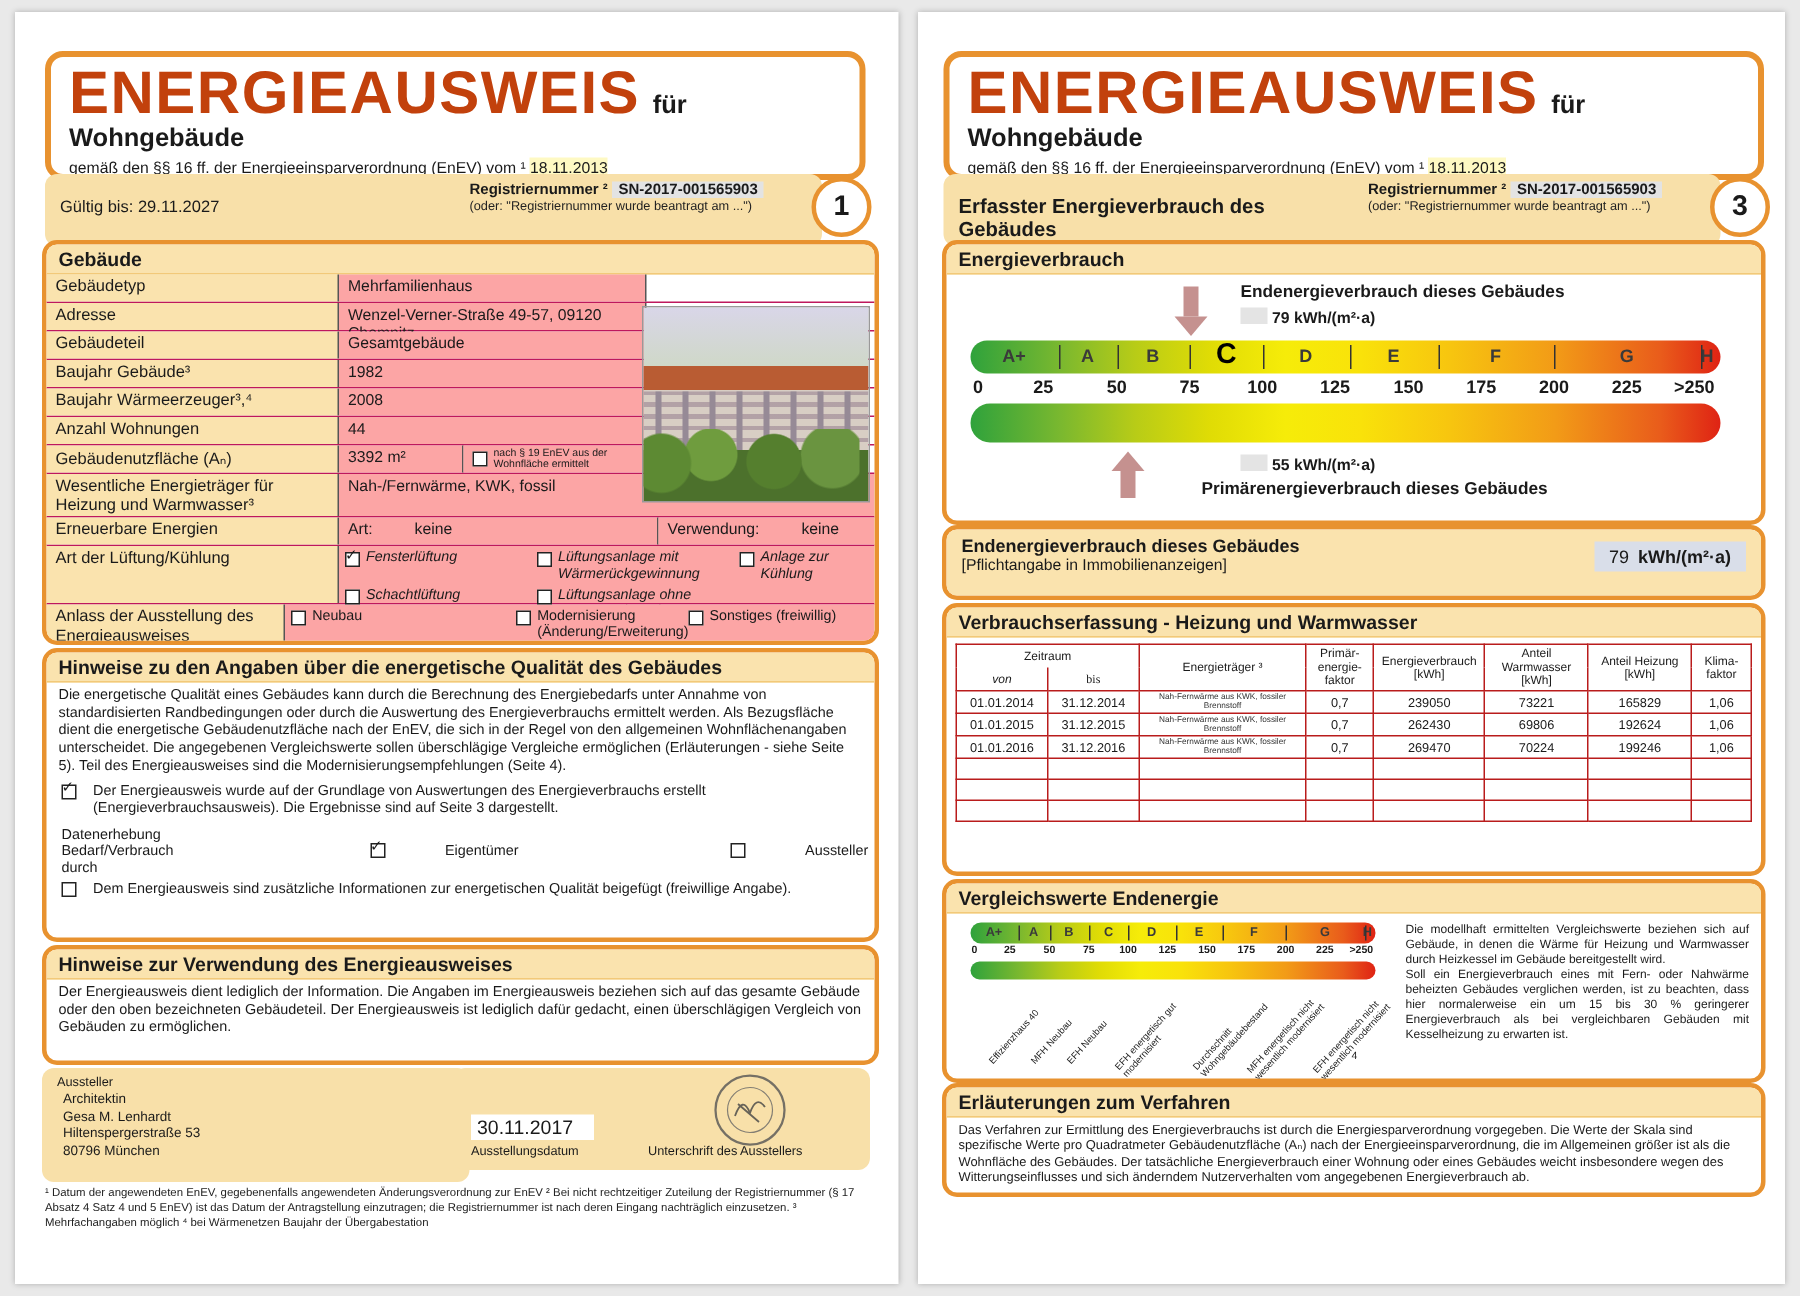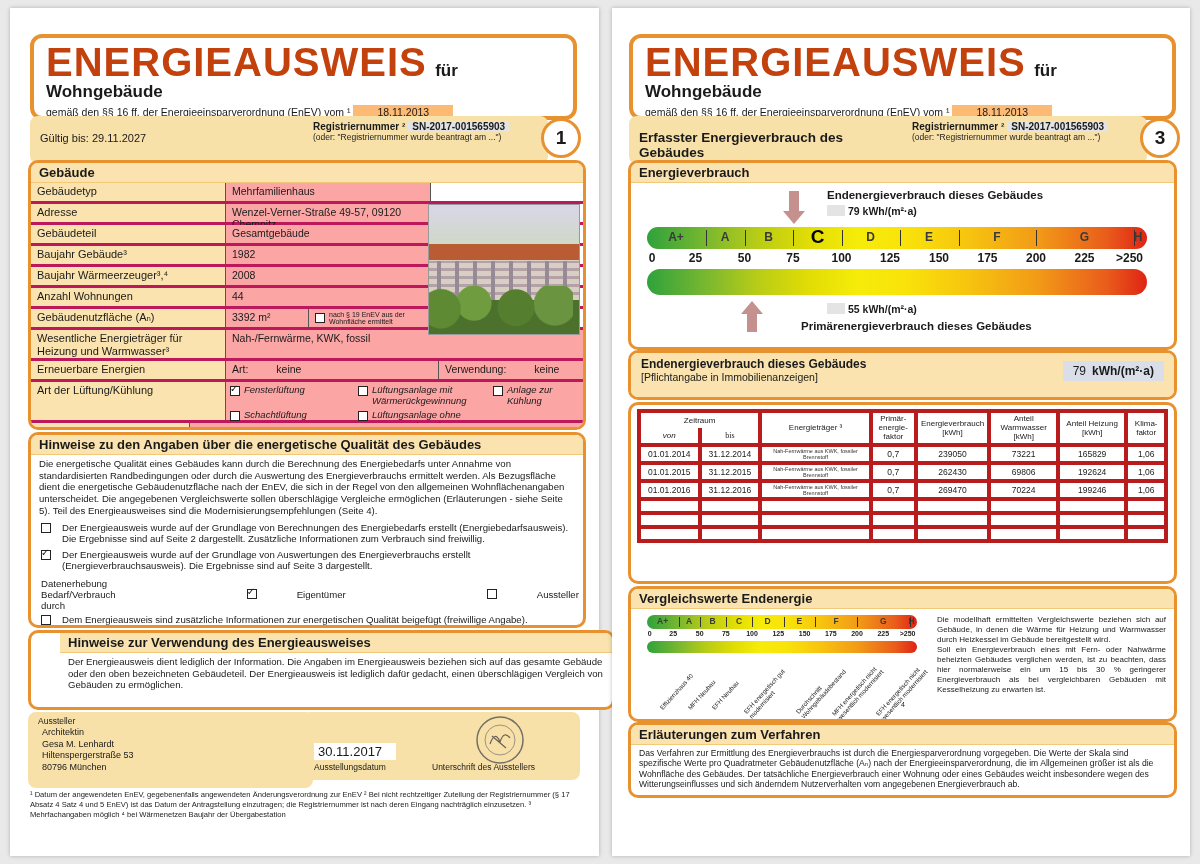--- a/index.html
+++ b/index.html
@@ -11,30 +11,30 @@
   
   .obox{position:absolute;border:3px solid #e8922f;border-radius:10px;background:#fff;overflow:hidden;}
   .ohead{background:#fae3ae;font-weight:bold;padding:2px 8px;border-bottom:1px solid #f2c979;}
   .tanbox{position:absolute;background:#f8e0a9;border-radius:8px;}
 
   
   .hdrbox{position:absolute;border:4px solid #e8922f;border-radius:12px;background:#fff;padding:4px 12px 6px 12px;}
   .hdr-title{font-size:40px;font-weight:bold;letter-spacing:1px;line-height:1.0;color:#c2410c;display:inline;}
   .hdr-sub{font-size:17px;font-weight:bold;display:inline;margin-left:4px;}
   .hdr-law{font-size:10.5px;margin-top:3px;}
-  .chip{background:#fdba74;padding:1px 24px;display:inline-block;}
+  .chip{background:#fef9c3;padding:1px 0;display:inline-block;}
   .regbar{padding:4px 10px;font-size:11px;}
   .regnum-label{font-weight:bold;font-size:10px;}
   .regnum-val{font-weight:bold;font-size:10px;background:#e3e3e3;padding:0 4px;}
   .regnote{font-size:8.5px;color:#222;}
   .pagecircle{position:absolute;width:34px;height:34px;border:3px solid #e8922f;border-radius:50%;background:#fff;text-align:center;line-height:34px;font-size:19px;font-weight:bold;}
 
   
   .btable{font-size:10.5px;}
-  .brow{display:flex;border-bottom:3px solid #be185d;}
+  .brow{display:flex;border-bottom:1px solid #be185d;}
   .blabel{width:182px;background:#fae3ae;padding:2px 6px;border-right:1px solid #555;font-size:11px;}
   .bval{flex:1;padding:2px 6px;background:#fca5a5;}
   .short .photo-gap{width:152px;border-left:1px solid #555;}
   .bphoto{position:absolute;top:21px;right:3px;width:150px;height:129px;overflow:hidden;border:1px solid #999;}
   .sky{height:30%;background:linear-gradient(#d9d6e8,#cfd8c8);}
   .bld{height:44%;background:linear-gradient(#b95c33 0 28%,#d8cec4 28% 100%);position:relative;}
   .bld:before{content:"";position:absolute;left:0;top:30%;right:0;bottom:0;background:repeating-linear-gradient(90deg,transparent 0 8px,#7b6e84 8px 12px,transparent 12px 18px),repeating-linear-gradient(0deg,transparent 0 5px,rgba(120,90,120,.55) 5px 8px);opacity:.7;}
   .trees{height:26%;background:#4c712c;position:relative;}
   .trees:before{content:"";position:absolute;left:-6px;top:-14px;width:100%;height:170%;background:radial-gradient(circle at 12% 40%,#5d8a33 0 14%,transparent 15%),radial-gradient(circle at 34% 30%,#6f9c3e 0 16%,transparent 17%),radial-gradient(circle at 62% 38%,#557f2e 0 18%,transparent 19%),radial-gradient(circle at 88% 32%,#6a9440 0 15%,transparent 16%);}
 
@@ -67,21 +67,21 @@
   .mini .letters .lt{font-size:8.5px;top:1px;}
   .mini .nums .nm{font-size:7px;}
   .arrow{position:absolute;width:0;height:0;border-left:11px solid transparent;border-right:11px solid transparent;}
   .arrow.down{border-top:13px solid #c5918f;}
   .arrow.up{border-bottom:13px solid #c5918f;}
   .stem{position:absolute;width:10px;background:#c5918f;}
   .graychip{display:inline-block;width:18px;height:11px;background:#e4e4e4;vertical-align:-1px;margin-right:3px;}
 
   
   table.ctable{border-collapse:collapse;width:100%;table-layout:fixed;font-size:8.5px;}
-  .ctable th,.ctable td{border:4px solid #b91c1c;padding:1px 2px;text-align:center;vertical-align:middle;font-weight:normal;}
+  .ctable th,.ctable td{border:1px solid #b91c1c;padding:1px 2px;text-align:center;vertical-align:middle;font-weight:normal;}
   .ctable th{font-size:8px;line-height:1.15;}
   .ctable .tiny{font-size:5.5px;color:#333;}
   .ctable .h2{height:14px;}
 
   .rotlbl{position:absolute;transform:rotate(-48deg);transform-origin:left top;font-size:6.3px;line-height:1.1;width:74px;color:#222;}
 
   .mandval{position:absolute;right:10px;top:8px;background:#d9dee9;padding:3px 10px;font-size:12px;}
   .mandval b{margin-left:6px;}
 
   .vgl-text{font-size:8px;line-height:1.25;text-align:justify;}
@@ -218,41 +218,37 @@
           <div class="bld"></div>
           <div class="trees"></div>
         </div>
     </div>
   </div>
 
   <div class="obox" style="left:18px;top:424px;width:552px;height:190px;">
     <div class="ohead sec-title">Hinweise zu den Angaben über die energetische Qualität des Gebäudes</div>
     <div class="bodytext">Die energetische Qualität eines Gebäudes kann durch die Berechnung des Energiebedarfs unter Annahme von standardisierten Randbedingungen oder durch die Auswertung des Energieverbrauchs ermittelt werden. Als Bezugsfläche dient die energetische Gebäudenutzfläche nach der EnEV, die sich in der Regel von den allgemeinen Wohnflächenangaben unterscheidet. Die angegebenen Vergleichswerte sollen überschlägige Vergleiche ermöglichen (Erläuterungen - siehe Seite 5). Teil des Energieausweises sind die Modernisierungsempfehlungen (Seite 4).</div>
     <div class="cbpara">
-        <span class="cb" style="margin-top:1px;"></span>
-        <span>Der Energieausweis wurde auf der Grundlage von Berechnungen des Energiebedarfs erstellt (Energiebedarfsausweis). Die Ergebnisse sind auf Seite 2 dargestellt. Zusätzliche Informationen zum Verbrauch sind freiwillig.</span>
-      </div>
-    <div class="cbpara">
         <span class="cb checked" style="margin-top:1px;"></span>
         <span>Der Energieausweis wurde auf der Grundlage von Auswertungen des Energieverbrauchs erstellt (Energieverbrauchsausweis). Die Ergebnisse sind auf Seite 3 dargestellt.</span>
       </div>
     <div class="surveyline">
       <span>Datenerhebung Bedarf/Verbrauch durch</span>
       <span class="cb checked" style="margin-left:95px;"></span>
         <span>Eigentümer</span>
       <span class="cb" style="margin-left:105px;"></span>
         <span>Aussteller</span>
     </div>
     <div class="cbpara">
         <span class="cb" style="margin-top:1px;"></span>
         <span>Dem Energieausweis sind zusätzliche Informationen zur energetischen Qualität beigefügt (freiwillige Angabe).</span>
       </div>
   </div>
 
-  <div class="obox" style="left:18px;top:622px;width:552px;height:74px;padding-left:29px;">
+  <div class="obox" style="left:18px;top:622px;width:552px;height:74px;">
     <div class="ohead sec-title">Hinweise zur Verwendung des Energieausweises</div>
     <div class="bodytext">Der Energieausweis dient lediglich der Information. Die Angaben im Energieausweis beziehen sich auf das gesamte Gebäude oder den oben bezeichneten Gebäudeteil. Der Energieausweis ist lediglich dafür gedacht, einen überschlägigen Vergleich von Gebäuden zu ermöglichen.</div>
   </div>
 
   <div class="tanbox" style="left:18px;top:704px;width:265px;height:68px;padding:4px 10px;">
     <div class="smallcap">Aussteller</div>
     <div class="issuer-lines" style="margin-left:4px;margin-top:1px;">
       <div>Architektin</div>
       <div>Gesa M. Lenhardt</div>
       <div>Hiltenspergerstraße 53</div>
@@ -356,20 +352,21 @@
     <div style="padding:4px 10px;background:#fae3ae;height:100%;box-sizing:border-box;">
       <div style="font-size:12px;font-weight:bold;">Endenergieverbrauch dieses Gebäudes</div>
       <div style="font-size:10.5px;">[Pflichtangabe in Immobilienanzeigen]</div>
     </div>
     <div class="mandval">
       <span>79</span><b>kWh/(m²·a)</b>
     </div>
   </div>
 
   <div class="obox" style="left:16px;top:394px;width:543px;height:176px;">
+    <div class="ohead sec-title">Verbrauchserfassung - Heizung und Warmwasser</div>
     <div style="padding:4px 6px;">
       <table class="ctable">
         <colgroup>
             <col style="width:11.5%">
             <col style="width:11.5%">
             <col style="width:21%">
             <col style="width:8.5%">
             <col style="width:14%">
             <col style="width:13%">
             <col style="width:13%">

